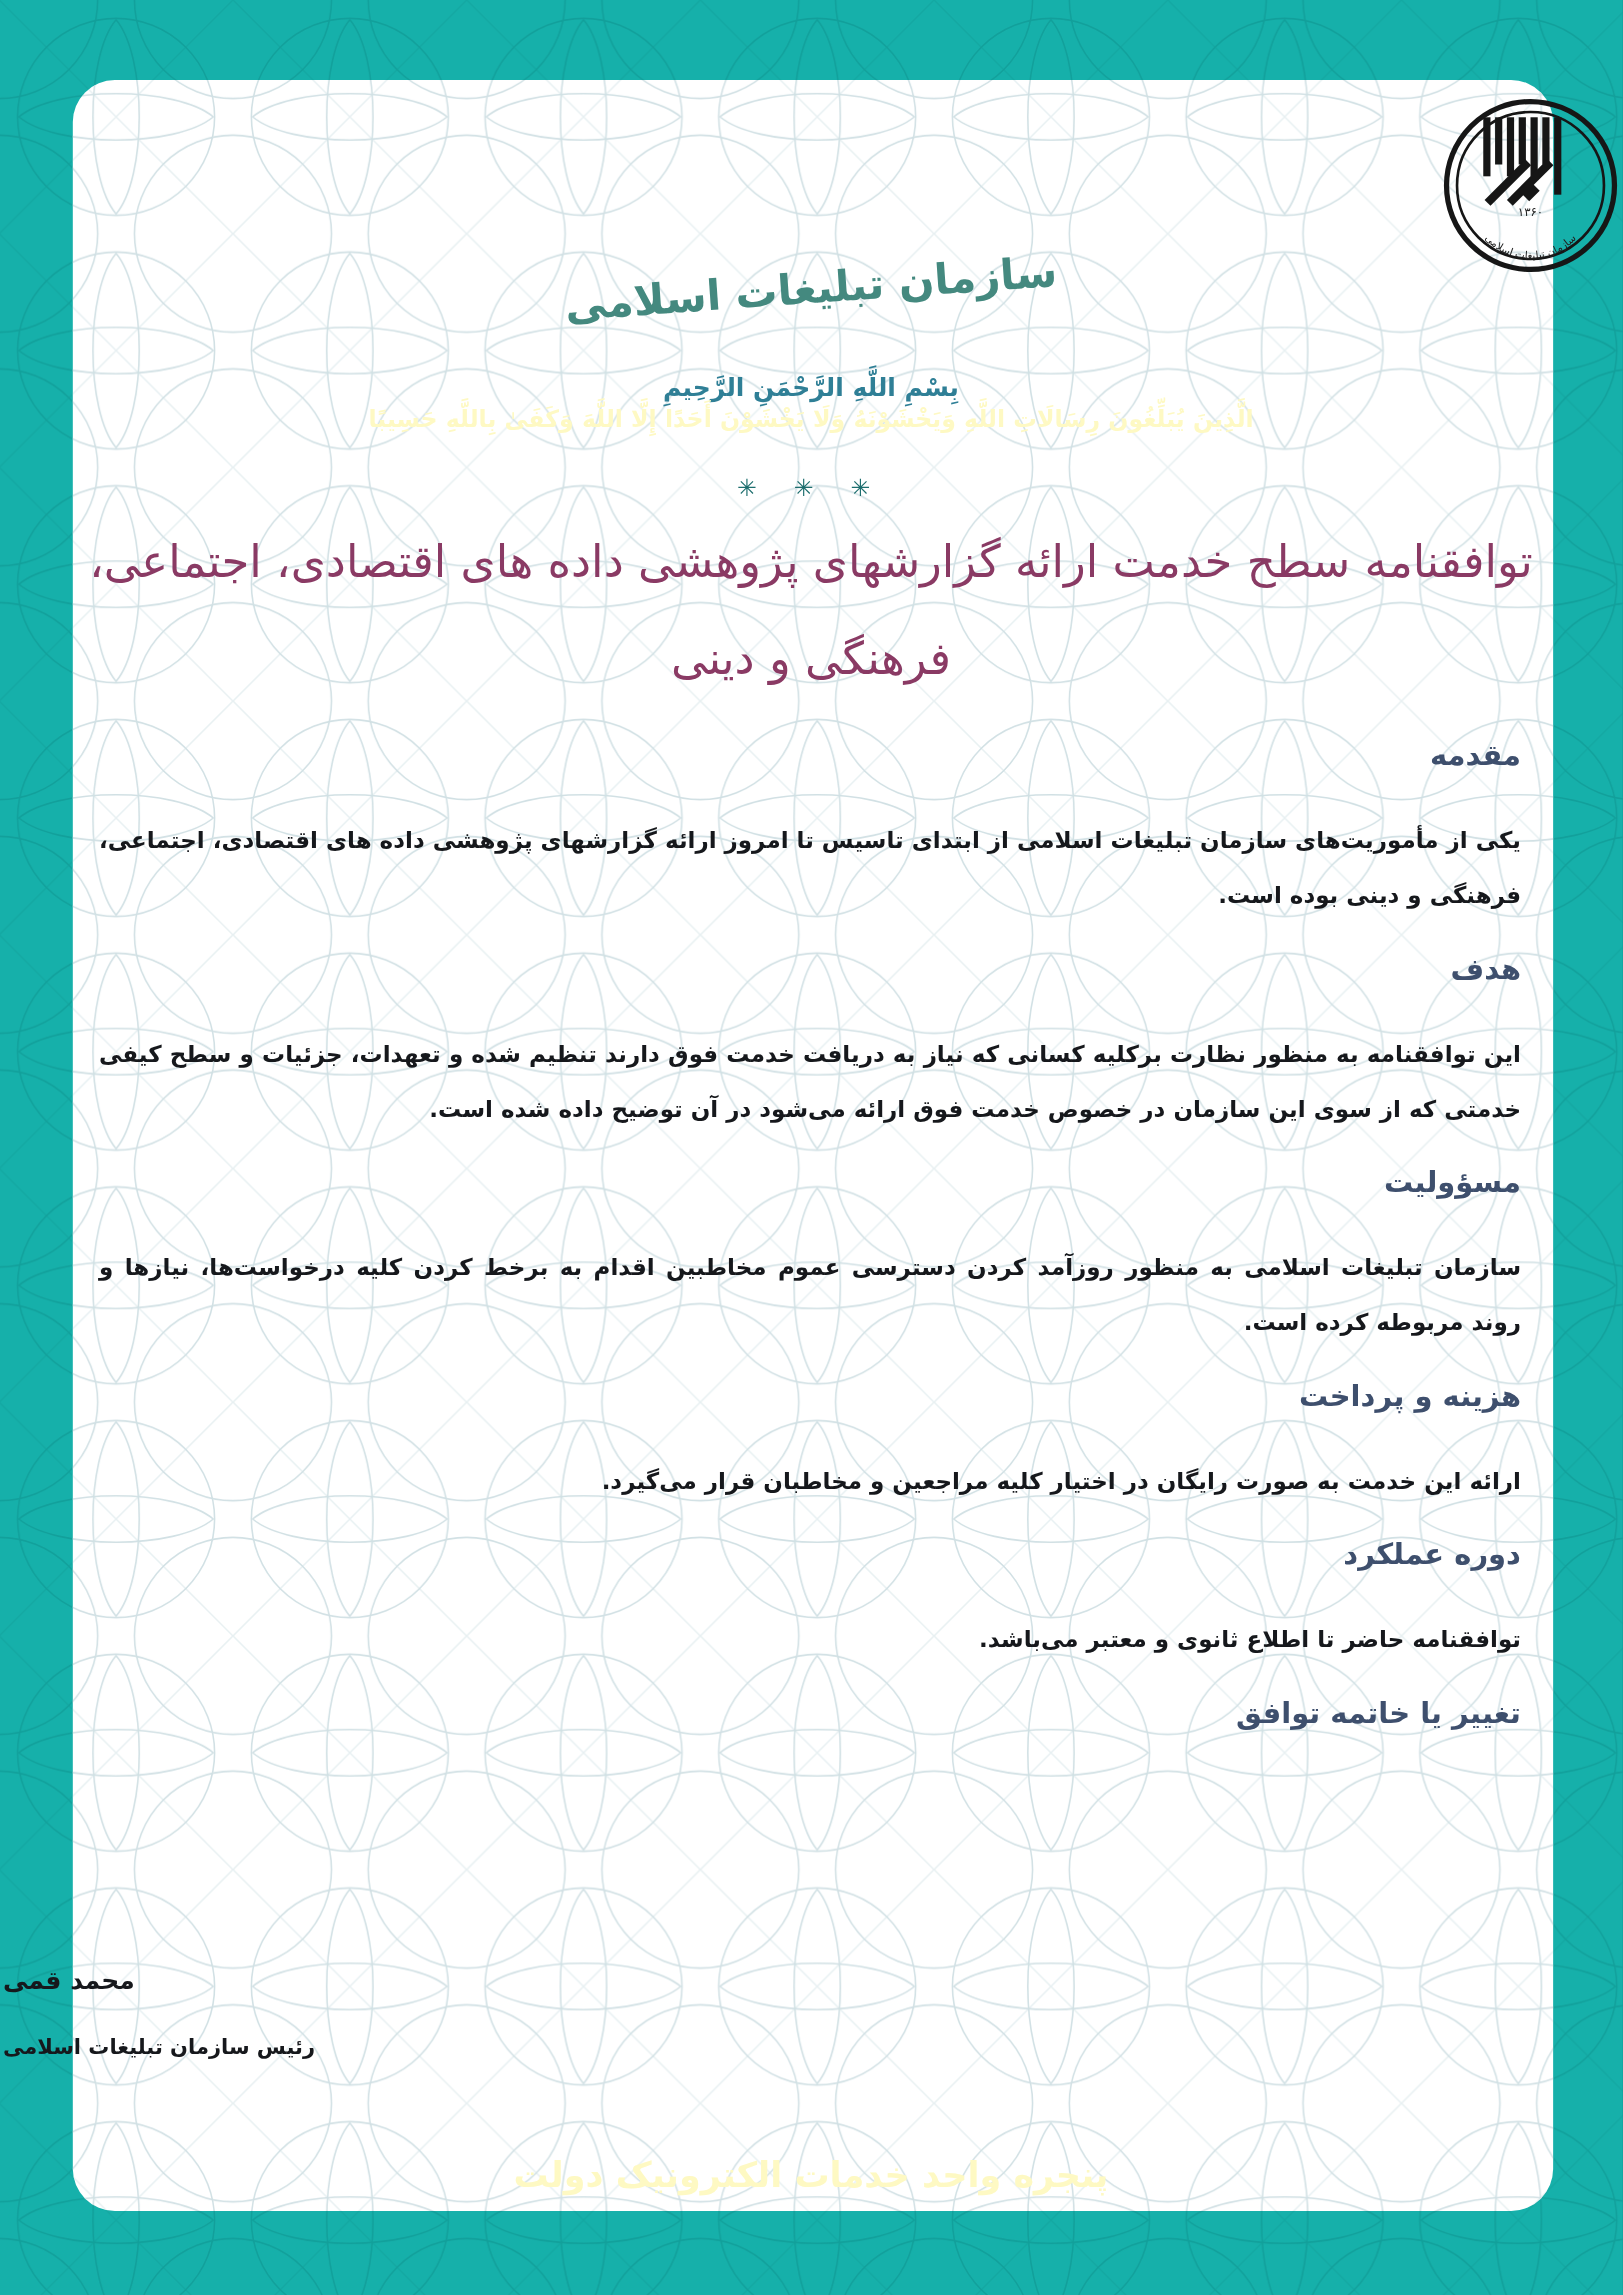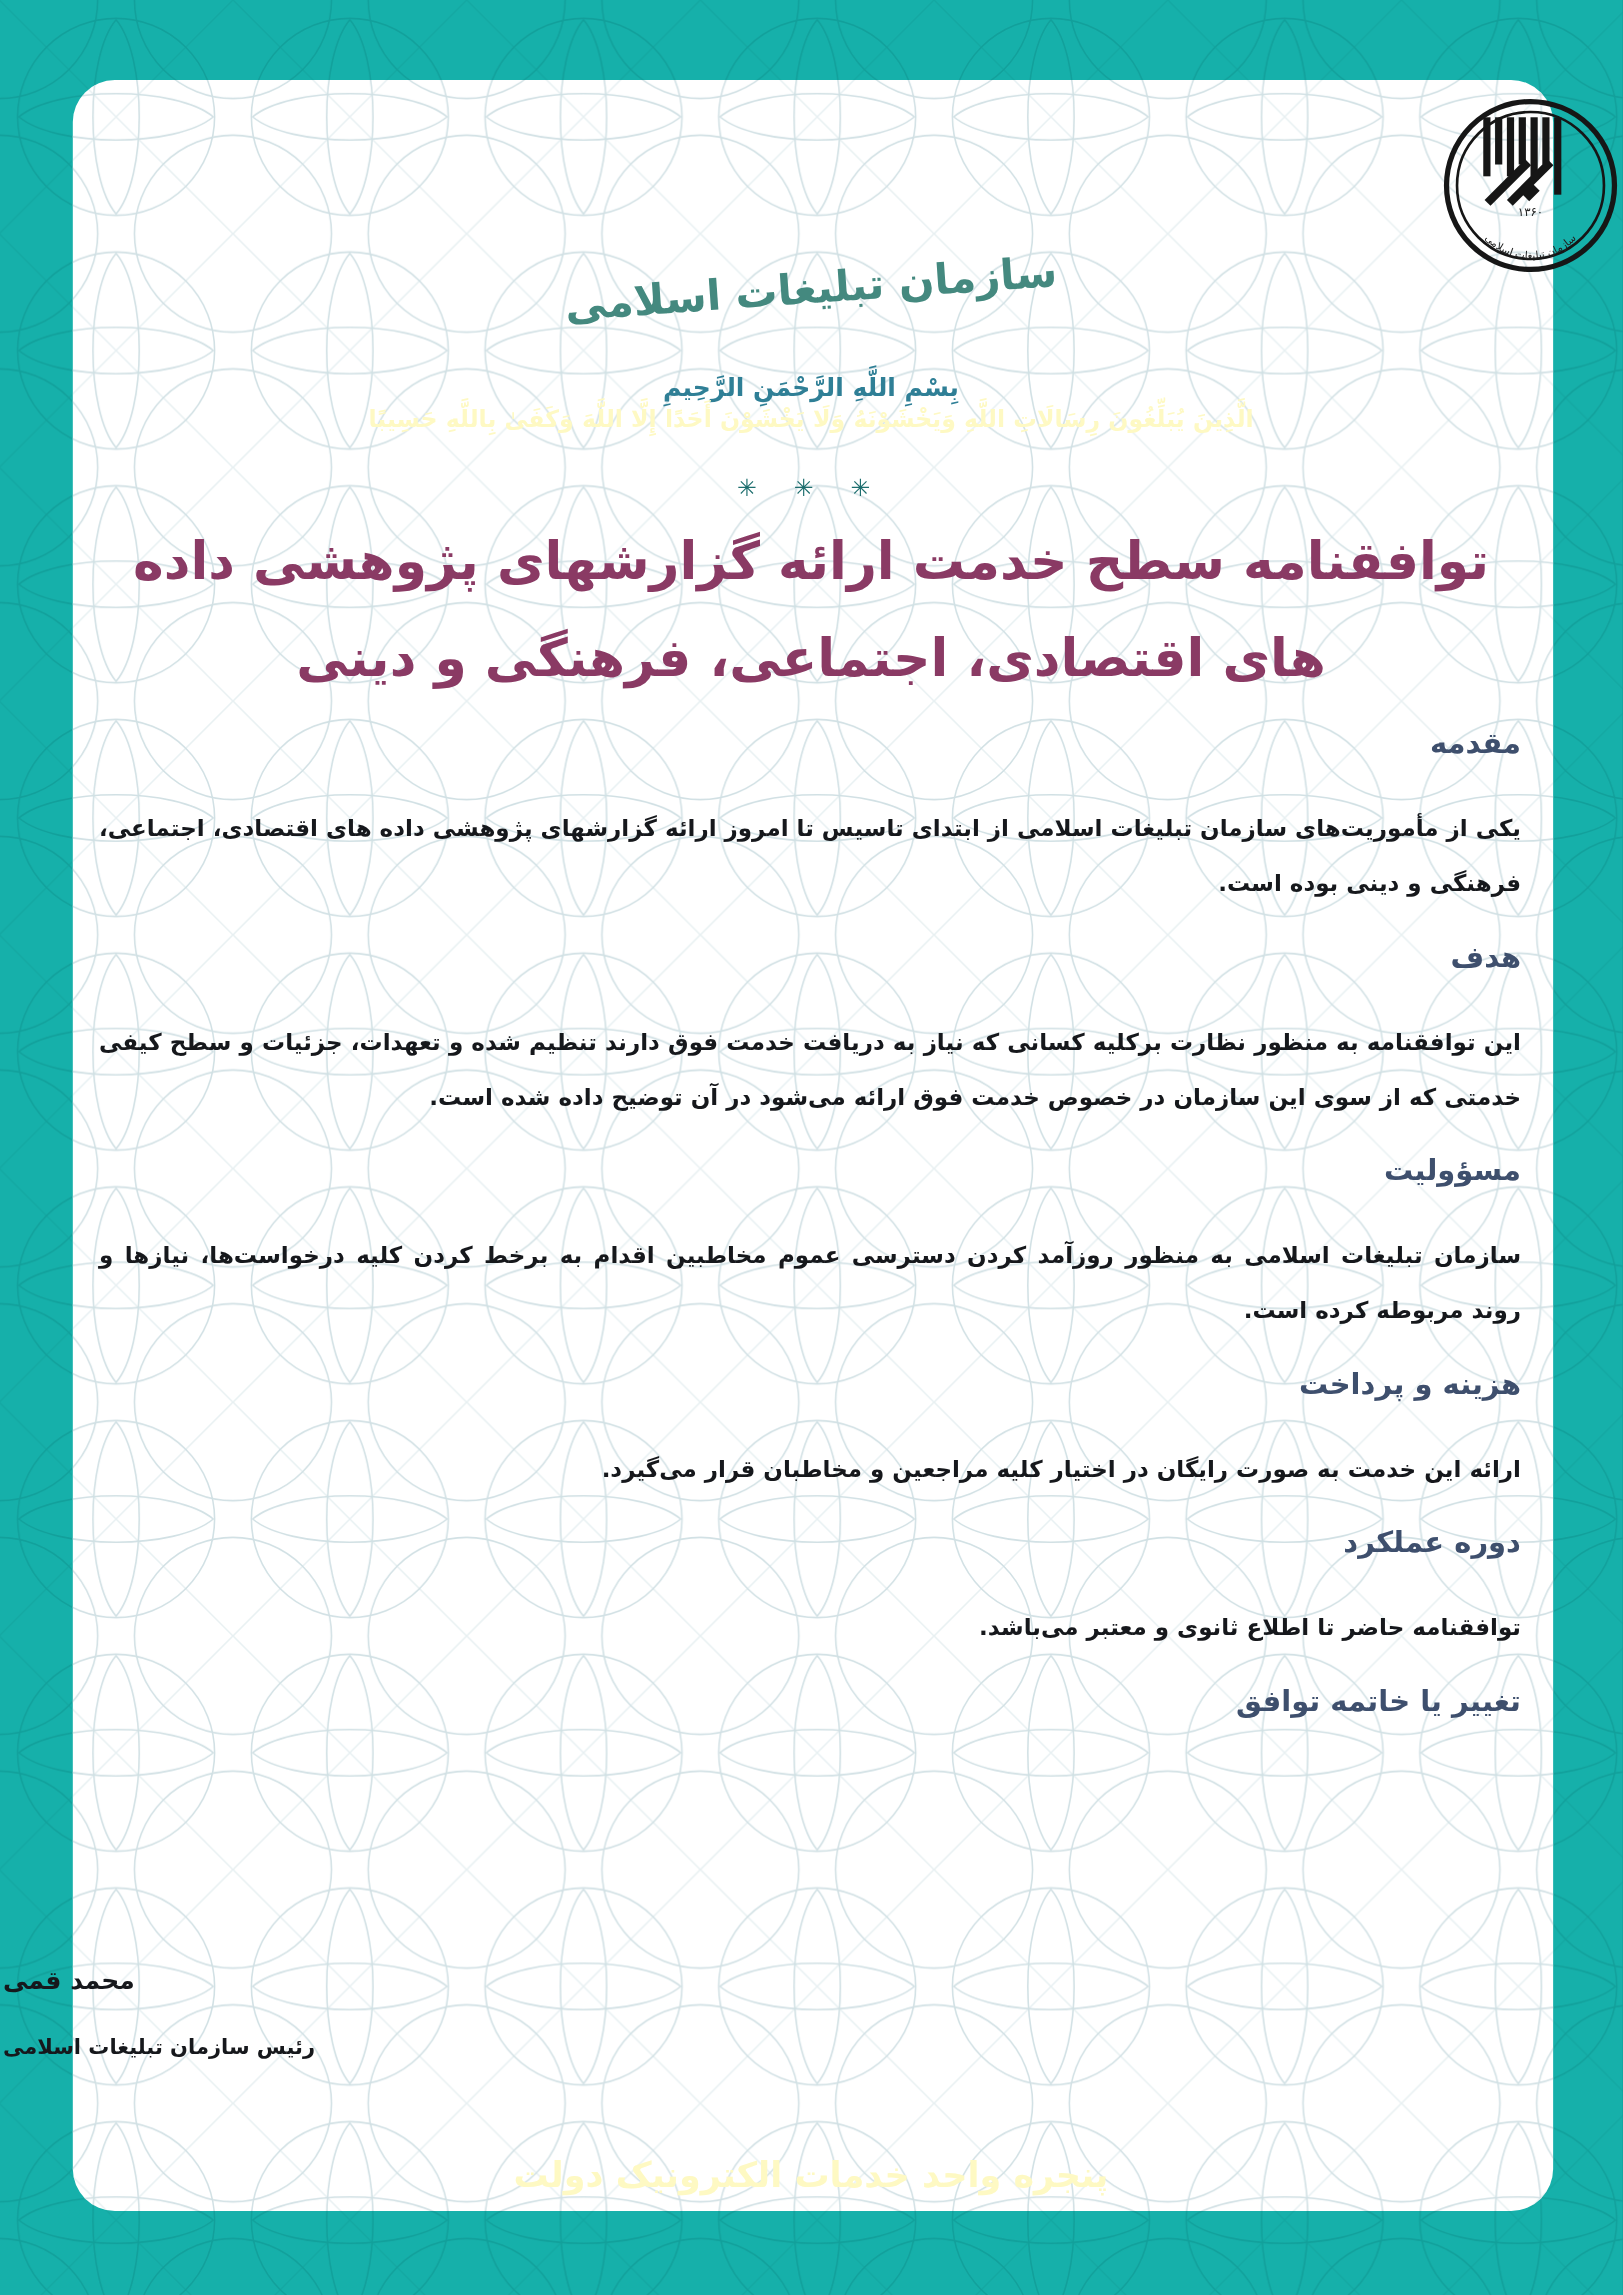--- a/index.html
+++ b/index.html
@@ -25,27 +25,27 @@
   .verse{
     position:absolute; top:404px; left:0; width:100%; text-align:center;
     color:#fef9c3; font-size:23.6px; line-height:31.5px; font-weight:bold;
   }
   .divider{
     position:absolute; top:474px; left:0; width:100%; text-align:center;
     color:#1d6e6e; font-size:23.6px; letter-spacing:14.4px; font-weight:bold;
   }
   .title{
     position:absolute; top:513px; left:85px; right:85px; margin:0;
-    text-align:center; color:#8a3a64; font-size:52px; line-height:97px;
-    font-weight:bold;
+    text-align:center; color:#8a3a64; font-size:45px; line-height:97px;
+    font-weight:normal;
   }
 
   .sections{position:absolute; top:719px; right:102px; left:100px;}
   .sections h2{
-    margin:6px 0 39px 0; color:#3e4f6d; font-size:29px; line-height:37px;
+    margin:18px 0 39px 0; color:#3e4f6d; font-size:29px; line-height:37px;
     font-weight:bold; text-align:right;
   }
   .sections p{
     margin:0 0 27.6px 0; color:#16181c; font-size:23px; line-height:55px;
     font-weight:bold; text-align:justify;
   }
 
   .signature{position:absolute; top:1965px; left:4px; width:100%; text-align:left; color:#16181c;}
   .sig-name{font-size:25px; line-height:31.5px; font-weight:bold; margin-bottom:35px;}
   .sig-role{font-size:21px; line-height:31.5px; font-weight:bold;}

